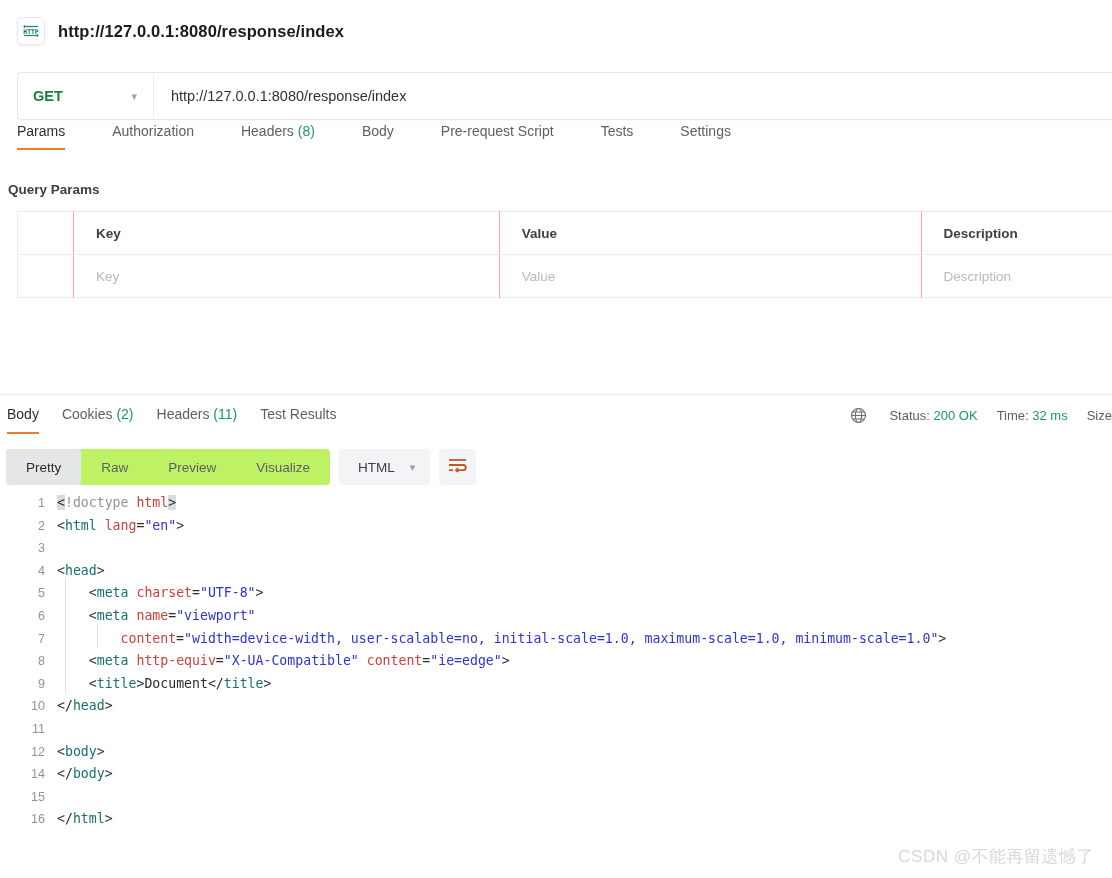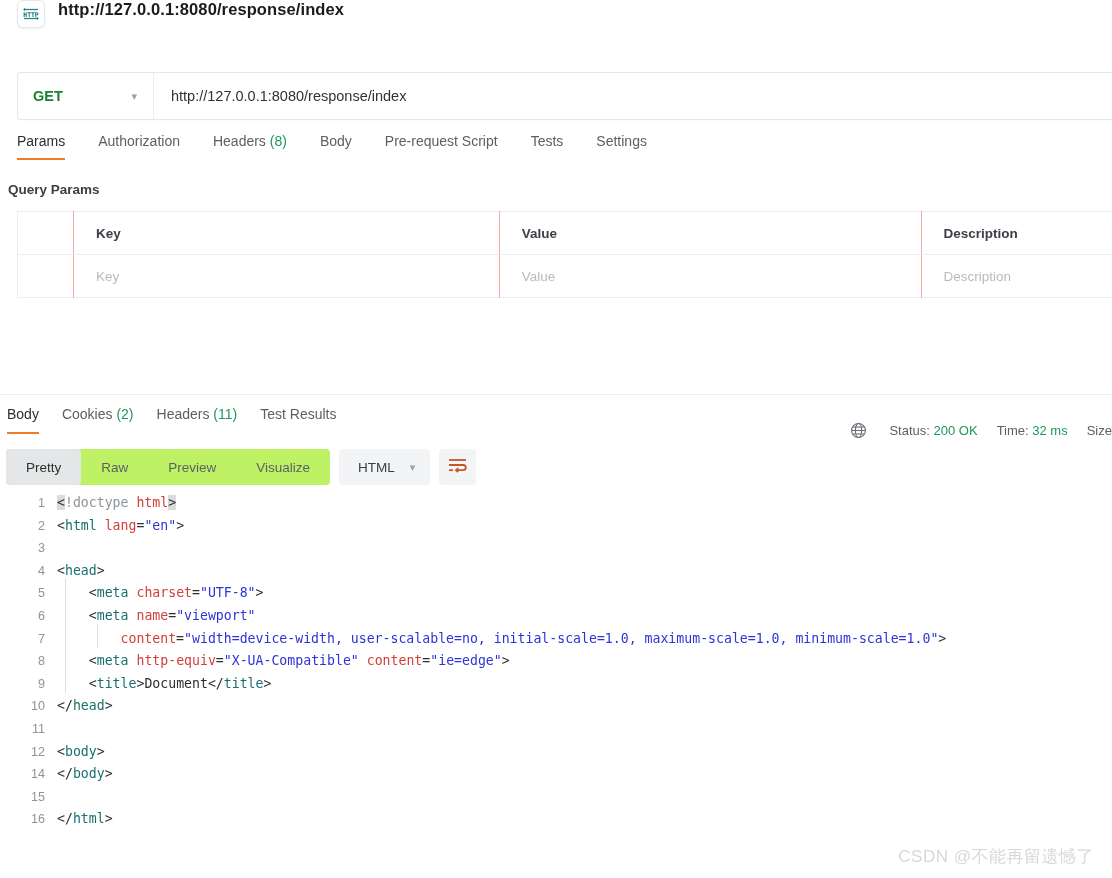--- a/index.html
+++ b/index.html
@@ -11,21 +11,21 @@
   body {
     width: 1112px; height: 878px;
     position: relative;
     overflow: hidden;
     color: #2e2e2e;
   }
 
   
   .title-bar {
     position: absolute; left: 0; top: 0; width: 1112px; height: 62px;
-    display: flex; align-items: flex-start; padding-left: 17px;
+    display: flex; align-items: center; padding-left: 17px;
   }
   .http-icon {
     width: 28px; height: 28px; border-radius: 6px;
     background: #ffffff;
     border: 1px solid #e6e9ec;
     box-shadow: 0 1px 2px rgba(0,0,0,.07);
     display: flex; align-items: center; justify-content: center;
     flex: none;
   }
   .http-icon svg { display: block; }
@@ -60,22 +60,22 @@
     flex: 1; height: 100%;
     display: flex; align-items: center;
     padding-left: 17px;
     font-size: 14.5px; color: #2e3338;
     font-family: "Liberation Sans", sans-serif;
     background: transparent; border: none; outline: none;
   }
 
   
   .req-tabs {
-    position: absolute; left: 17px; top: 133px;
-    display: flex; align-items: flex-end; gap: 0;
+    position: absolute; left: 17px; top: 123px;
+    display: flex; align-items: flex-end; gap: 14px;
   }
   .rtab {
     font-size: 14px; color: #5b6068;
     padding: 0 0 9px 0; margin-right: 33px;
     cursor: pointer; white-space: nowrap;
     border-bottom: 2.5px solid transparent;
     position: relative;
   }
   .rtab:last-child { margin-right: 0; }
   .rtab.active { color: #2e2e2e; border-bottom-color: #ef7c29; }
@@ -120,21 +120,21 @@
   }
 
   
   .resp-tabs {
     position: absolute; left: 7px; top: 406px;
     display: flex; align-items: flex-end;
   }
   .resp-tabs .rtab { margin-right: 23px; padding-bottom: 10px; }
 
   .resp-meta {
-    position: absolute; right: 0; top: 422px;
+    position: absolute; right: 0; top: 407px;
     display: flex; align-items: center; gap: 0;
     font-size: 13px; color: #5b6068;
     white-space: nowrap;
   }
   .globe { margin-right: 22px; display: flex; align-items: center; }
   .meta-item { margin-right: 19px; }
   .meta-item:last-child { margin-right: 0; }
   .meta-val { color: #1a9a5a; }
 
   

